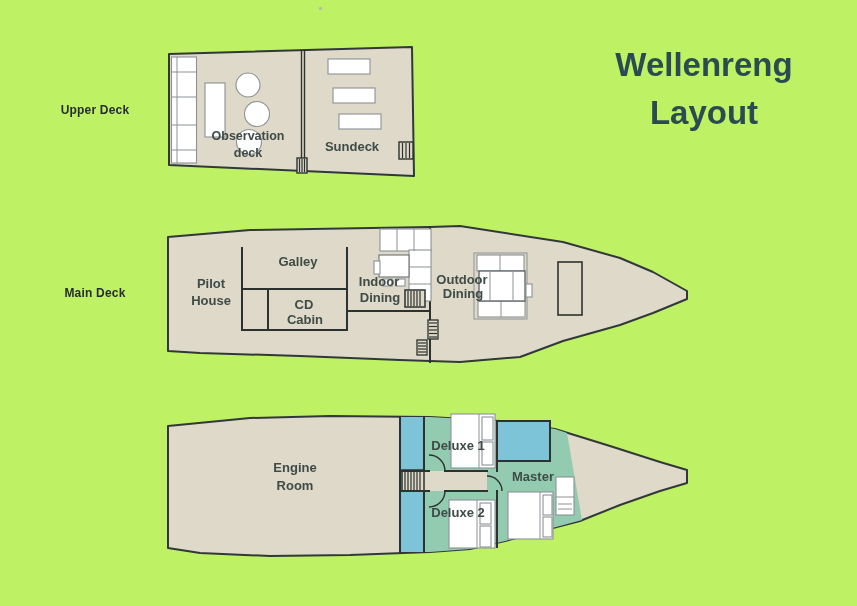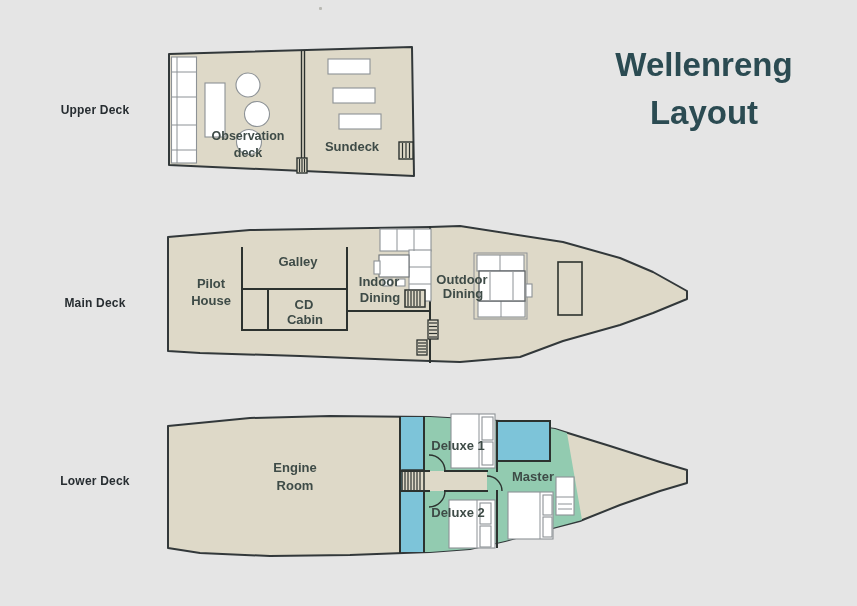--- a/index.html
+++ b/index.html
@@ -1,16 +1,16 @@
 <!DOCTYPE html>
 <html style="--c-deck_fill: #ded9c8; --c-hull_border: #32383a; --c-wall: #2c322f; --c-cabin_blue: #7dc4d9; --c-cabin_green: #92cbb0; --c-furniture_white: #ffffff; --c-furniture_stroke: #8d9296; --c-title_text: #2b4b52; --c-deck_label_text: #272d31; --c-room_label_text: #3e4b47;"><head>
 <meta charset="utf-8">
 <style>
   html,body{margin:0;padding:0;background:#ffffff;}
-  .stage{position:relative;width:857px;height:606px;background:#e5e5e5;overflow:hidden;
+  .stage{position:relative;width:857px;height:606px;background:#bef264;overflow:hidden;
          font-family:"Liberation Sans",sans-serif;}
   .deck-label{position:absolute;width:160px;text-align:center;font-size:12px;font-weight:700;
               color:var(--c-deck_label_text);letter-spacing:.2px;}
   .title{position:absolute;left:548px;top:42px;width:312px;text-align:center;
          color:var(--c-title_text);font-weight:700;}
   .title .l1{font-size:33px;line-height:46px;display:block;}
   .title .l2{font-size:33px;line-height:50px;display:block;}
   .tiny-dot{position:absolute;left:319px;top:7px;width:3px;height:3px;background:#b9b9b3;border-radius:1px;}
   svg{position:absolute;overflow:visible;}
   .deck{fill:var(--c-deck_fill);stroke:var(--c-hull_border);stroke-width:2;stroke-linejoin:round;}
@@ -33,22 +33,21 @@
 <div class="stage">
 
   <div class="tiny-dot"></div>
 
   <div class="title">
     <span class="l1">Wellenreng</span>
     <span class="l2">Layout</span>
   </div>
 
   <div class="deck-label" style="left:15px;top:103px;">Upper Deck</div>
-  <div class="deck-label" style="left:15px;top:296px;">Main Deck</div>
-  <div class="deck-label" style="left:15px;top:474px;">Lower Deck</div>
+  <div class="deck-label" style="left:15px;top:286px;">Main Deck</div>
 
   <svg style="left:160px;top:35px;" width="270" height="150" viewBox="0 0 270 150">
     <polygon class="deck" points="9,19 252,12 254,141 9,130"></polygon>
 
     <g>
       <rect class="furn" x="11.5" y="22" width="25" height="106"></rect>
       <line class="furnline" x1="17" y1="22" x2="17" y2="128"></line>
       <line class="furnline" x1="11.5" y1="37" x2="36.5" y2="37"></line>
       <line class="furnline" x1="11.5" y1="62" x2="36.5" y2="62"></line>
       <line class="furnline" x1="11.5" y1="90" x2="36.5" y2="90"></line>

